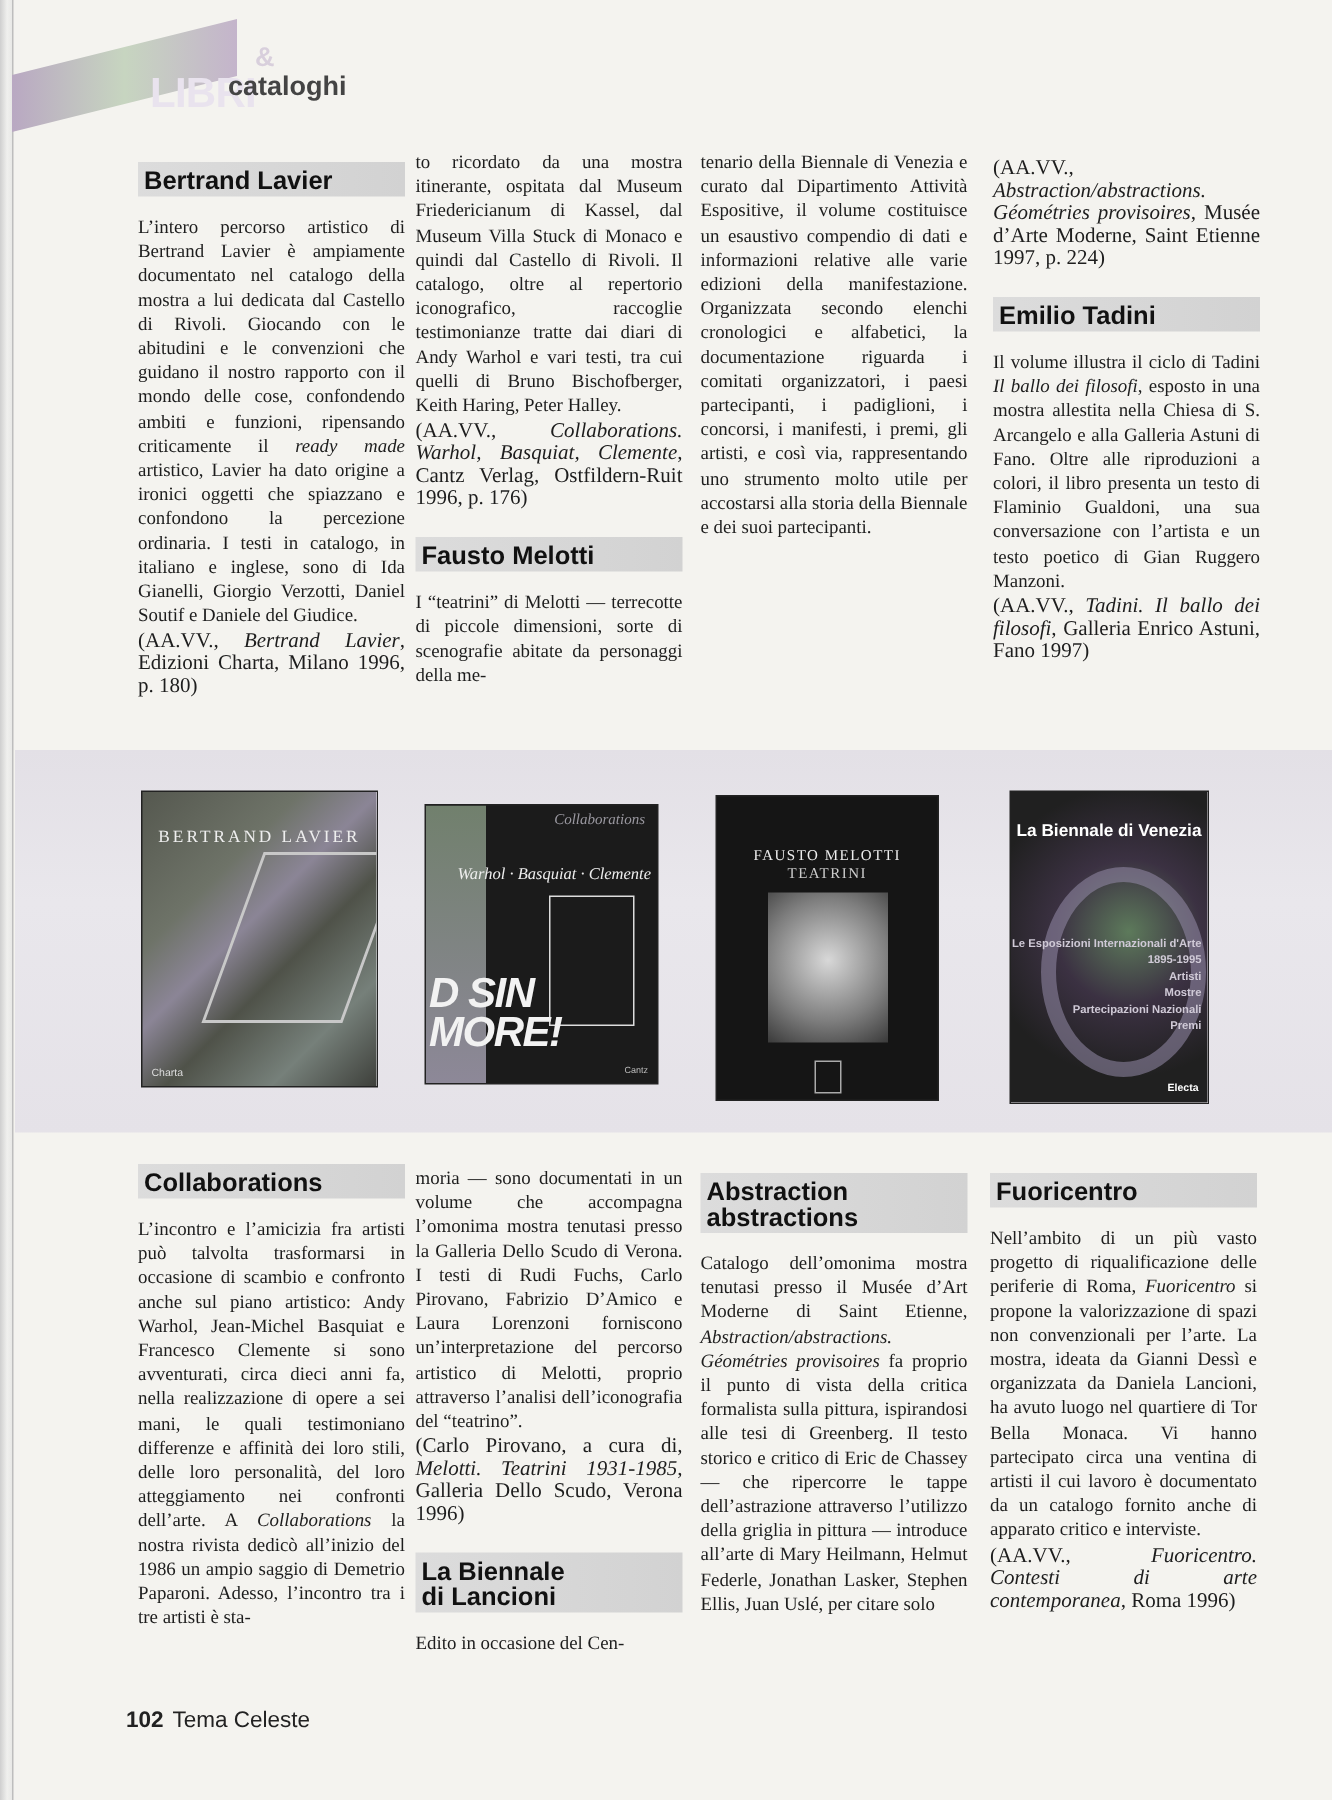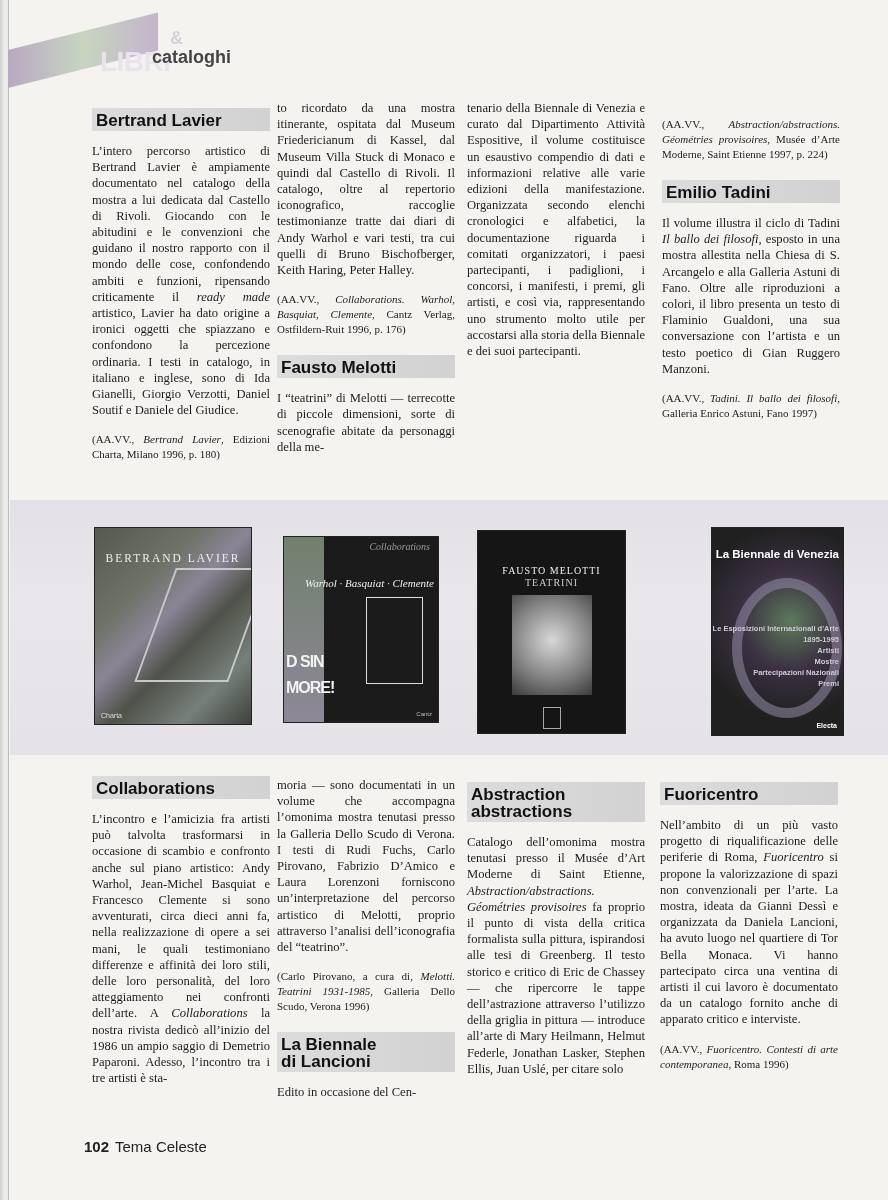--- a/index.html
+++ b/index.html
@@ -13,21 +13,21 @@
                  transform:skewY(-14deg); transform-origin:left top; }
   .rubric-libri { position:absolute; left:100px; top:46px; font-family:"Liberation Sans", sans-serif;
                   font-weight:bold; font-size:28px; color:#e9e3ee; letter-spacing:-0.5px; }
   .rubric-amp { position:absolute; left:170px; top:28px; font-family:"Liberation Sans", sans-serif;
                 font-weight:bold; font-size:18px; color:#d8cfdc; }
   .rubric-cat { position:absolute; left:152px; top:47px; font-family:Liberation Sans, sans-serif;
                 font-weight:bold; font-size:18px; color:#444; }
 
   .col { position:absolute; width:178px; font-size:12.6px; line-height:16.2px; text-align:justify; hyphens:manual; }
   .col p { margin:0; }
-  .col .cite { font-size:11px; line-height:15px; margin-top:14px; }
+  .col .cite { font-size:14px; line-height:15px; margin-top:2px; }
   .col i { font-style:italic; }
   .head { font-family:"Liberation Sans", sans-serif; font-weight:bold; font-size:17px; line-height:17px;
           color:#111; background:linear-gradient(90deg,#dcdcdc,#d2d2d2); padding:4px 4px 2px 4px;
           margin:0 0 12px 0; text-align:left; }
   .head.two { line-height:17px; }
   .gap { height:18px; }
 
   .band { position:absolute; left:10px; top:500px; width:878px; height:255px;
           background:linear-gradient(180deg,#e3e0e6,#e9e7ec 40%,#e5e2e8); }
   .cover { position:absolute; overflow:hidden; box-shadow:0 0 0 1px #222; }
@@ -35,29 +35,29 @@
 
   .c1 { left:95px; top:528px; width:156px; height:196px;
         background:linear-gradient(135deg,#55584f 0%,#6e7368 30%,#8b8596 45%,#4f5249 60%,#76807a 80%,#3e403b 100%); }
   .c1 .cover-title { top:24px; font-size:11.5px; letter-spacing:2px; font-family:"Liberation Serif", serif; }
   .c1 .shard { position:absolute; border:2px solid #cfcfcf; }
   .c2 { left:284px; top:537px; width:154px; height:185px; background:#1b1b1b; }
   .c2 .left { position:absolute; left:0; top:0; width:40px; height:185px; background:linear-gradient(180deg,#71806d,#8d8898); }
   .c2 .cover-sub { position:absolute; right:8px; top:4px; color:#9a98a0; font-style:italic; font-size:10px; }
   .c2 .cover-title { top:16px; font-style:italic; font-size:11px; text-align:right; right:4px;margin-top:24px; }
   .c2 .sin { position:absolute; left:2px; top:112px; font-family:"Liberation Sans", sans-serif; font-weight:bold;
-             font-size:16px; line-height:26px; color:#f2f2f2; letter-spacing:-1px; }
+             font-size:28px; line-height:26px; color:#f2f2f2; letter-spacing:-1px;font-style:italic; }
   .c2 .door { position:absolute; left:82px; top:60px; width:55px; height:85px; border:1.5px solid #ddd; }
   .c3 { left:478px; top:531px; width:147px; height:202px; background:#151515; }
   .c3 .cover-title { top:34px; font-size:10px; letter-spacing:1px; }
   .c3 .cover-sub { position:absolute; left:0; right:0; top:46px; text-align:center; font-size:10px; color:#ccc; letter-spacing:1px; }
   .c3 .photo { position:absolute; left:34px; top:64px; width:80px; height:100px;
                background:radial-gradient(circle at 50% 45%,#d8d8d8,#7e7e7e 60%,#3a3a3a); }
   .c3 .logo { position:absolute; left:65px; top:176px; width:16px; height:20px; border:1px solid #aaa; }
-  .c4 { left:712px; top:528px; width:131px; height:207px;
+  .c4 { left:674px; top:528px; width:131px; height:207px;
         background:radial-gradient(circle at 60% 45%,#5d7a5b 0%,#3b3142 35%,#202020 70%); }
   .c4 .cover-title { top:20px; font-family:"Liberation Sans", sans-serif; font-weight:bold; font-size:11.5px; color:#fff; text-align:right; right:4px; }
   .c4 .cover-lines { position:absolute; right:4px; top:95px; text-align:right; font-family:"Liberation Sans", sans-serif;
                      font-weight:bold; font-size:7.5px; line-height:11px; color:#cfc9d6; }
   .c4 .pub { position:absolute; right:6px; bottom:6px; font-family:"Liberation Sans", sans-serif; font-weight:bold; font-size:7px; color:#fff; }
   .c4 .ring { position:absolute; left:20px; top:50px; width:90px; height:120px; border:10px solid rgba(150,140,170,0.55); border-radius:50%; }
 
   .folio { position:absolute; left:84px; top:1138px; font-family:"Liberation Sans", sans-serif; font-size:15px; color:#222; }
   .folio b { font-weight:bold; margin-right:6px; }
 </style>

